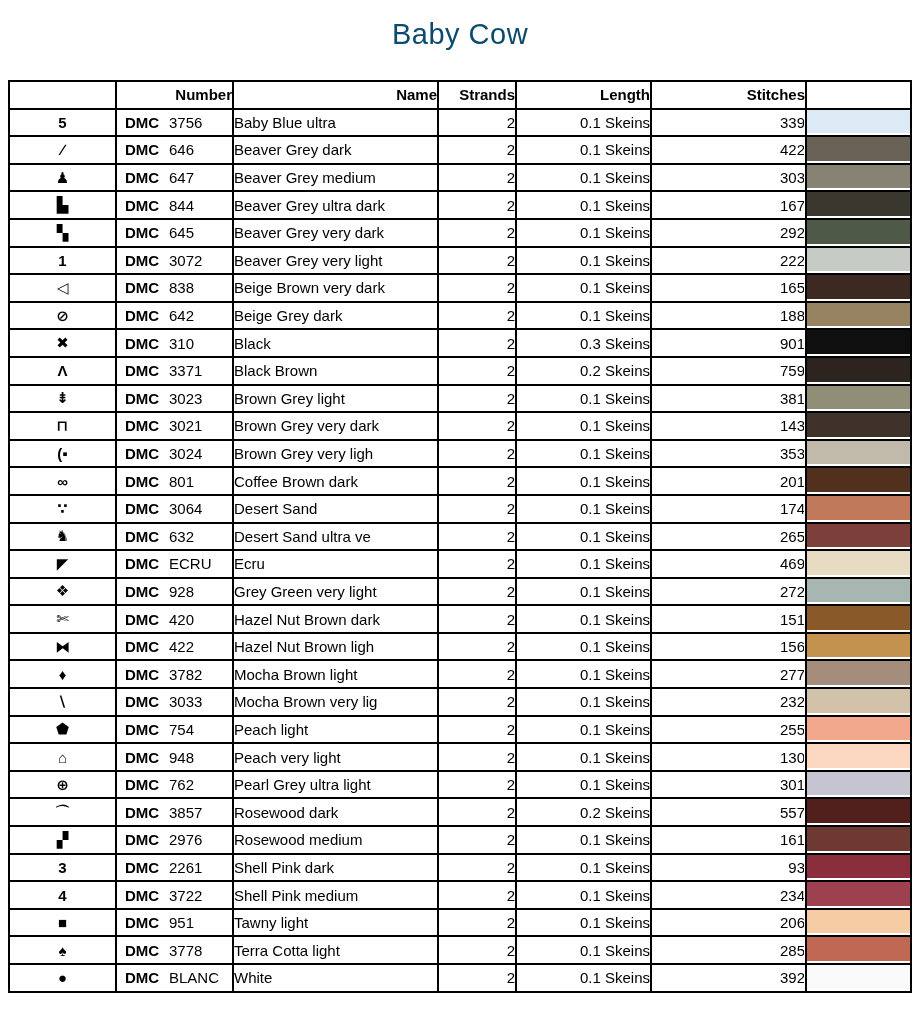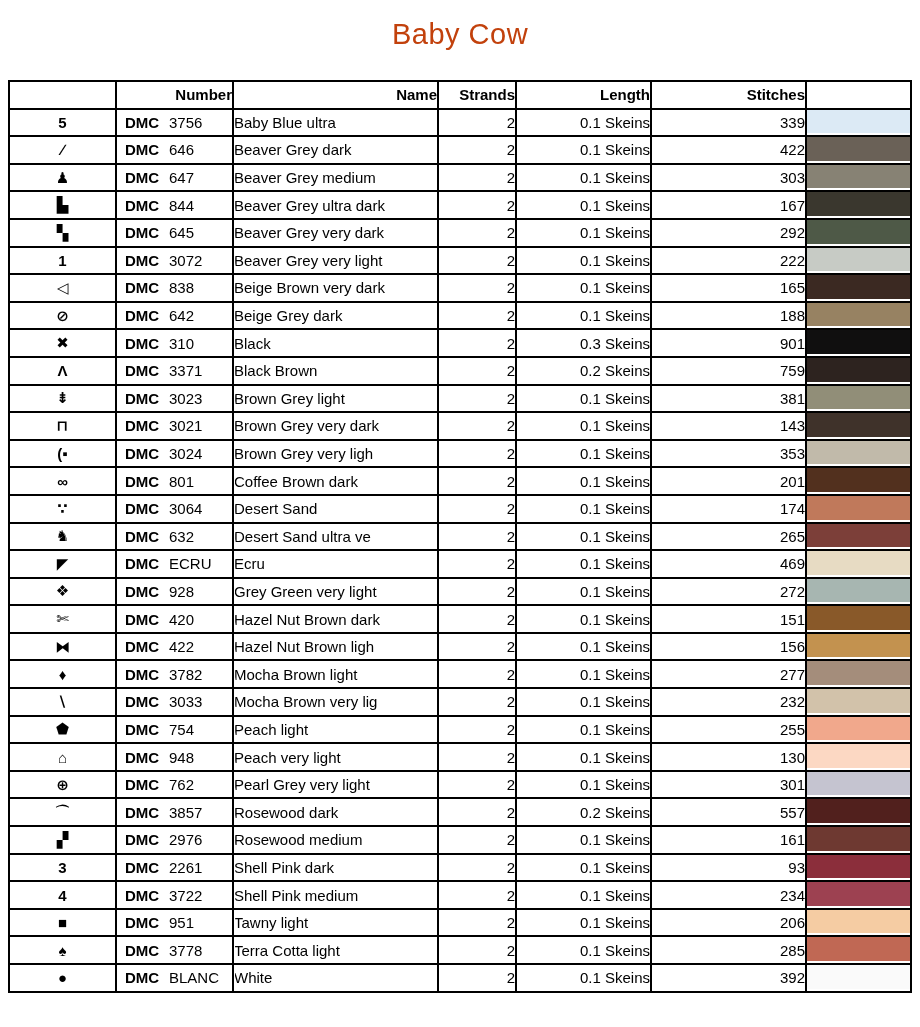--- a/index.html
+++ b/index.html
@@ -3,21 +3,21 @@
 <meta charset="utf-8">
 <style>
   html,body{margin:0;padding:0;}
   body{
     width:920px;height:1027px;position:relative;background:#ffffff;
     font-family:"Liberation Sans","DejaVu Sans",sans-serif;color:#000;
     overflow:hidden;
   }
   .page-title{
     position:absolute;top:18px;left:0;width:920px;text-align:center;
-    font-size:29px;font-weight:400;letter-spacing:0.5px;color:#c2410c;
+    font-size:29px;font-weight:400;letter-spacing:0.5px;color:#0c4a6e;
   }
   table.key{
     position:absolute;top:80px;left:8px;width:902px;
     border-collapse:collapse;table-layout:fixed;
   }
   table.key td,table.key th{
     border:2px solid #000;height:25.6px;overflow:hidden;white-space:nowrap;
     font-size:15px;padding:0;vertical-align:middle;
   }
   th{font-weight:700;text-align:right;}
@@ -25,25 +25,25 @@
   col.c-num{width:117px;}
   col.c-name{width:205px;}
   col.c-str{width:78px;}
   col.c-len{width:135px;}
   col.c-sti{width:155px;}
   col.c-swa{width:105px;}
   td.sym{text-align:center;font-weight:700;font-size:12.5px;}
   td.num .numwrap{display:flex;align-items:center;padding-left:8px;}
   td.num .brand{width:44px;font-weight:bold;}
   td.num .code{}
-  td.name{padding-left:8px;border-radius:11px;}
+  td.name{padding-left:8px;}
   th.h-num,th.h-name,th.h-str,th.h-len,th.h-sti{padding-left:7px;}
   td.str{text-align:right;padding-right:5px;}
   td.len{text-align:right;padding-right:6px;margin-left:10px;}
-  td.sti{text-align:right;padding-right:6px;}
+  td.sti{text-align:right;padding-right:6px;border-radius:9px;}
   td.swa{padding:0;}
   td.swa .fill{width:100%;height:100%;box-shadow:inset 0 -2px 0 #ffffff;}
 </style>
 </head>
 <body>
 
 <div class="page-title">Baby Cow</div>
 
 <table class="key">
   <colgroup>
@@ -452,21 +452,21 @@
         </td>
       </tr>
       <tr>
         <td class="sym">⊕</td>
         <td class="num">
           <div class="numwrap">
             <span class="brand">DMC</span>
             <span class="code">762</span>
           </div>
         </td>
-        <td class="name">Pearl Grey very light</td>
+        <td class="name">Pearl Grey ultra light</td>
         <td class="str">2</td>
         <td class="len">0.1 Skeins</td>
         <td class="sti">301</td>
         <td class="swa">
           <div class="fill" style="background: rgb(197, 196, 208);"></div>
         </td>
       </tr>
       <tr>
         <td class="sym">⌒</td>
         <td class="num">

